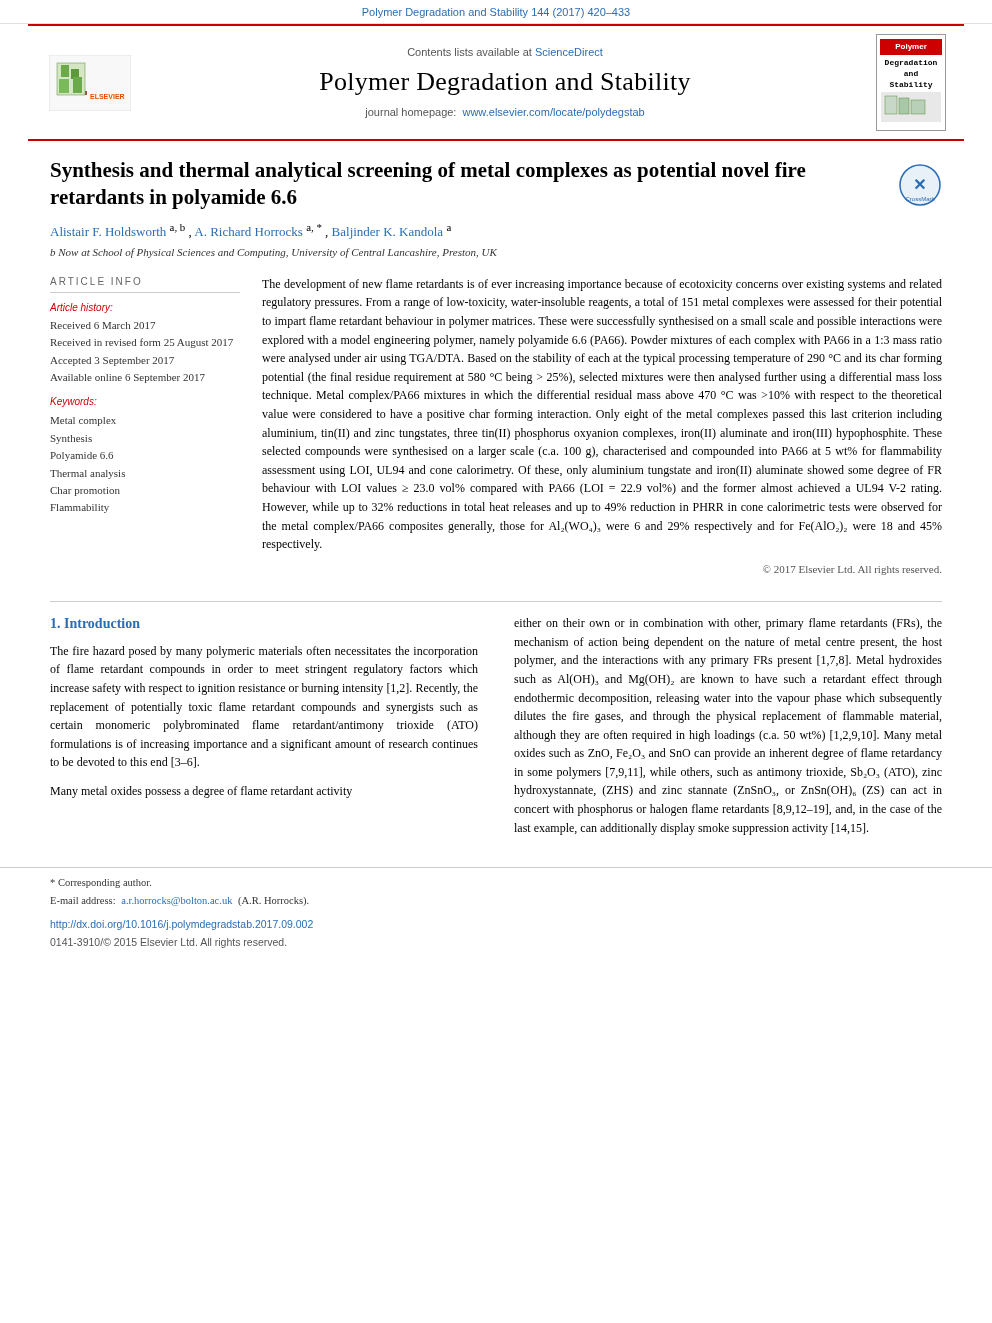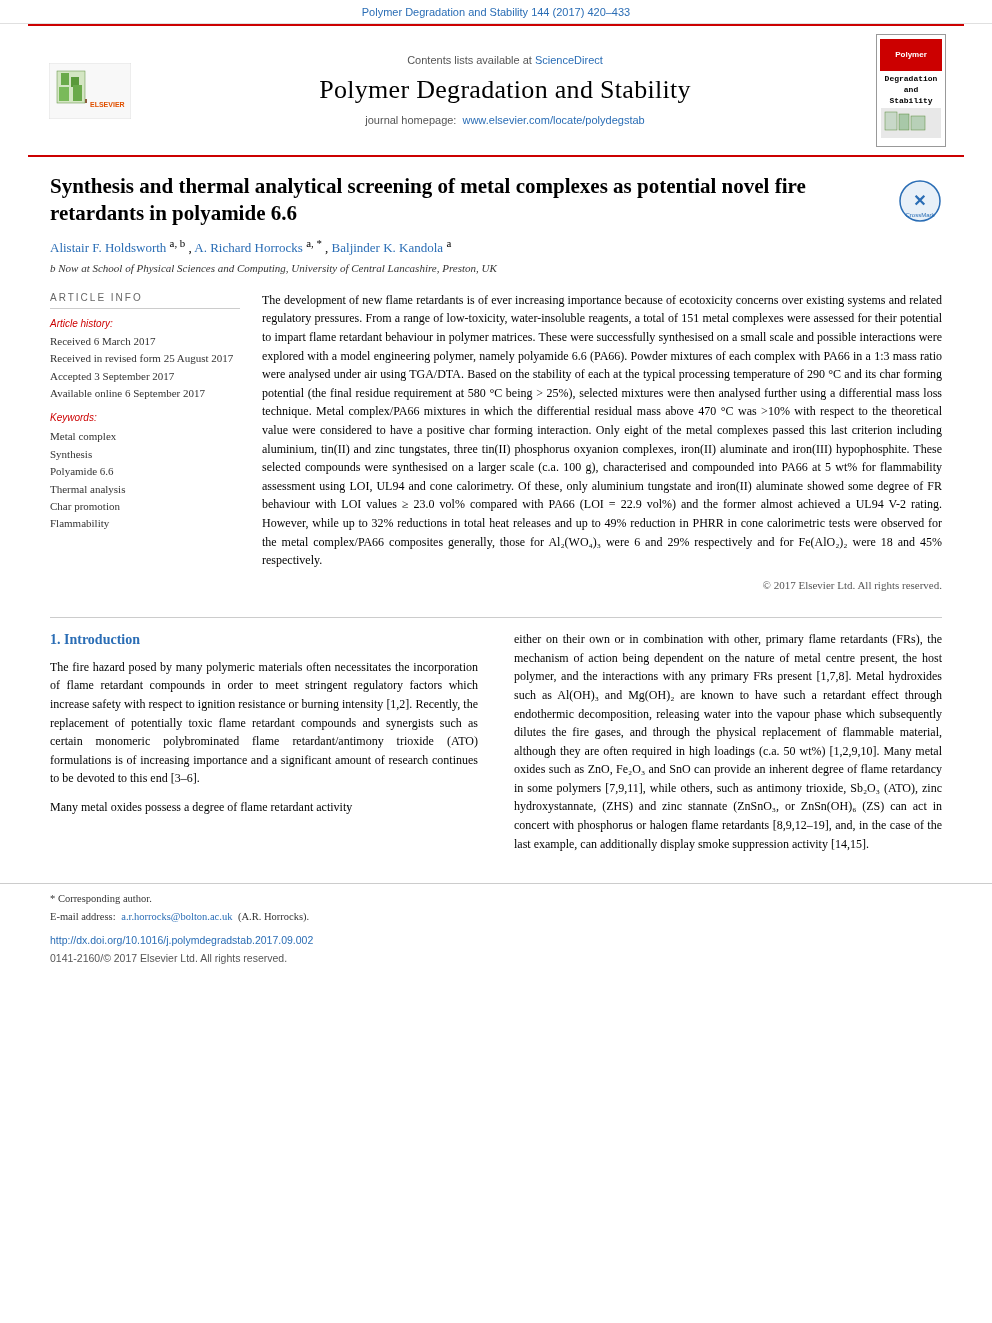--- a/index.html
+++ b/index.html
@@ -49,21 +49,21 @@
       <a href="#" style="color:#2a6db5; text-decoration:none;">ScienceDirect</a>
     </div>
     <div style="font-size:26px; font-family:'Times New Roman',serif; color:#000; letter-spacing:0.3px;">Polymer Degradation and Stability</div>
     <div style="font-size:11px; color:#555; font-family:Arial,sans-serif; margin-top:4px;">
       <span>journal homepage:</span>
       <a href="#" style="color:#2a6db5; text-decoration:none; margin-left:3px;">www.elsevier.com/locate/polydegstab</a>
     </div>
   </div>
 
   <div style="width:70px; flex-shrink:0; border:1px solid #999; text-align:center; padding:4px 3px; font-size:9px; line-height:1.4;">
-    <div style="background:#c00; color:#fff; padding:10px; font-family:Arial,sans-serif; font-size:8px; font-weight:bold; margin-bottom:2px;">
+    <div style="background:#c00; color:#fff; padding:2px; font-family:Arial,sans-serif; font-size:8px; font-weight:bold; margin-bottom:2px;">
       <span>Polymer</span>
     </div>
     <div style="font-family:Liberation Mono, monospace; font-weight:bold; font-size:8px; color:#000;">Degradation and Stability</div>
     
     <svg width="60" height="30" viewBox="0 0 60 30" style="margin-top:2px;">
       <rect width="60" height="30" fill="#e8e8e8"></rect>
       <rect x="4" y="4" width="12" height="18" fill="#c8d8c8" stroke="#5a8a3a" stroke-width="0.5"></rect>
       <rect x="18" y="6" width="10" height="16" fill="#a8c8a8" stroke="#5a8a3a" stroke-width="0.5"></rect>
       <rect x="30" y="8" width="14" height="14" fill="#b8d0b8" stroke="#5a8a3a" stroke-width="0.5"></rect>
     </svg>
@@ -148,14 +148,14 @@
 <div style="padding:8px 50px 12px; border-top:1px solid #ccc; margin:0 0 0 0;">
   <div style="font-size:10.5px; color:#333; margin-bottom:3px; font-family:'Times New Roman',serif;">* Corresponding author.</div>
   <div style="font-size:10.5px; color:#333; font-family:'Times New Roman',serif;">
     <span>E-mail address:</span>
     <a href="#" style="color:#2a6db5; text-decoration:none; margin:0 3px;">a.r.horrocks@bolton.ac.uk</a>
     <span>(A.R. Horrocks).</span>
   </div>
   <div style="margin-top:6px;">
     <a href="#" style="font-size:10.5px; color:#2a6db5; text-decoration:none; font-family:Arial,sans-serif;">http://dx.doi.org/10.1016/j.polymdegradstab.2017.09.002</a>
   </div>
-  <div style="font-size:10.5px; color:#555; font-family:Arial,sans-serif; margin-top:2px;">0141-2160/© 2017 Elsevier Ltd. All rights reserved.</div>
+  <div style="font-size:10.5px; color:#555; font-family:Arial,sans-serif; margin-top:2px;">0141-3910/© 2015 Elsevier Ltd. All rights reserved.</div>
 </div>
 
 </body></html>

